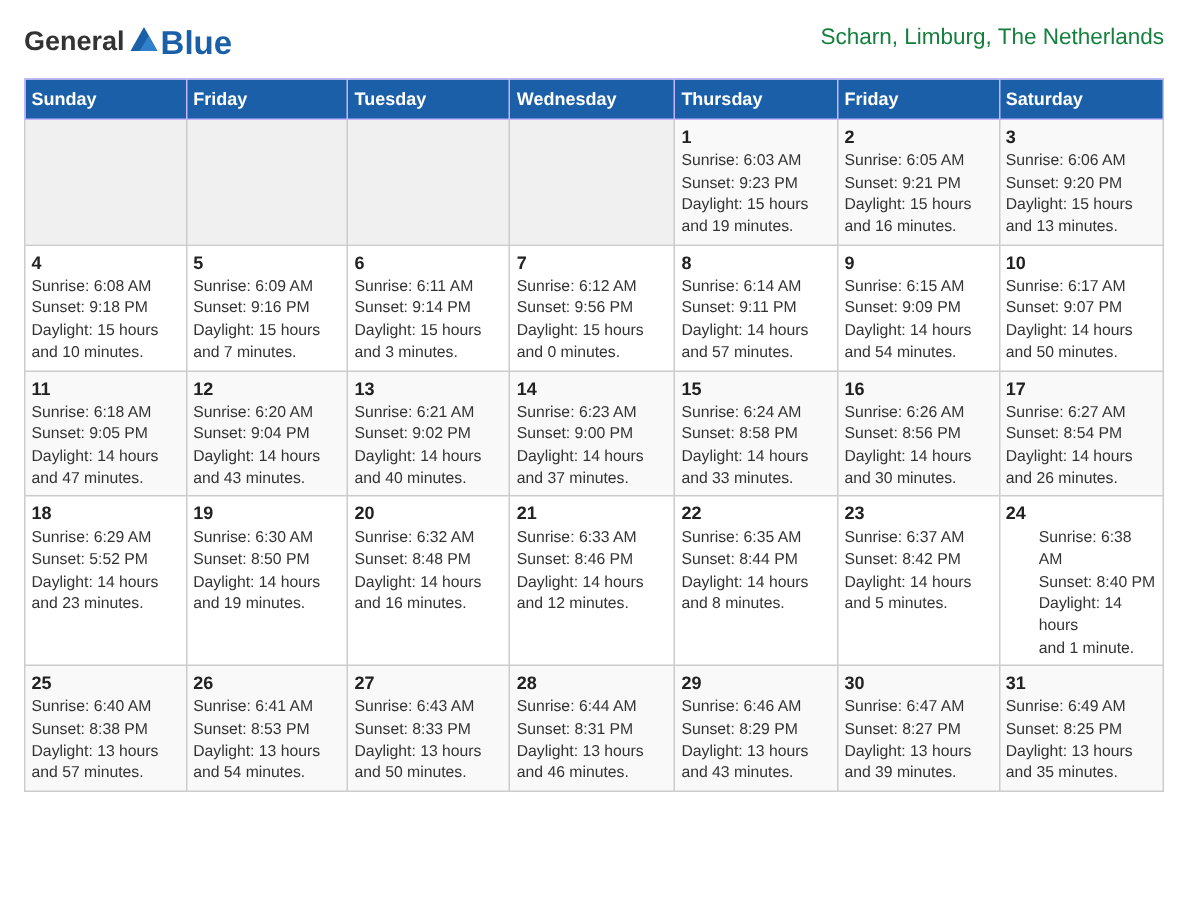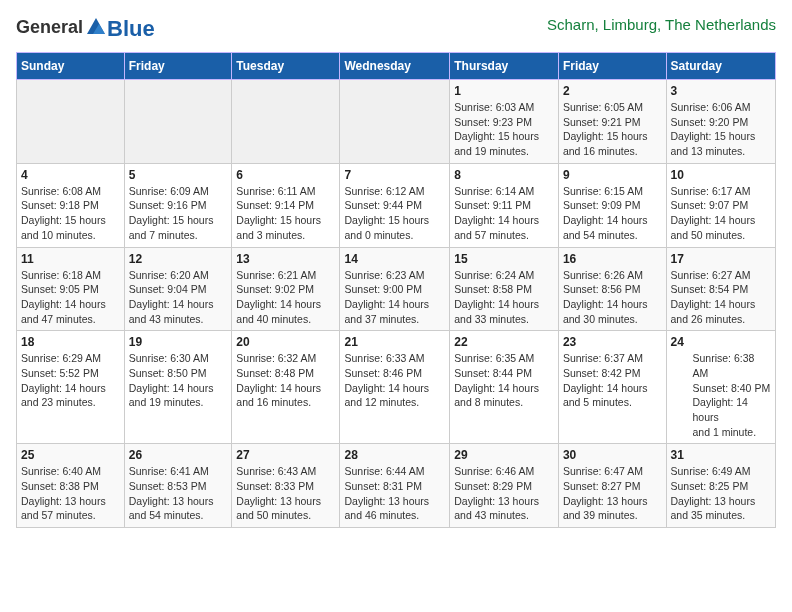--- a/index.html
+++ b/index.html
@@ -168,21 +168,21 @@
         <td>
           <div class="day-number">6</div>
           <div class="day-info" style="white-space: pre-line;">Sunrise: 6:11 AM
 Sunset: 9:14 PM
 Daylight: 15 hours
 and 3 minutes.</div>
         </td>
         <td>
           <div class="day-number">7</div>
           <div class="day-info" style="white-space: pre-line;">Sunrise: 6:12 AM
-Sunset: 9:44 PM
+Sunset: 9:56 PM
 Daylight: 15 hours
 and 0 minutes.</div>
         </td>
         <td>
           <div class="day-number">8</div>
           <div class="day-info" style="white-space: pre-line;">Sunrise: 6:14 AM
 Sunset: 9:11 PM
 Daylight: 14 hours
 and 57 minutes.</div>
         </td>

